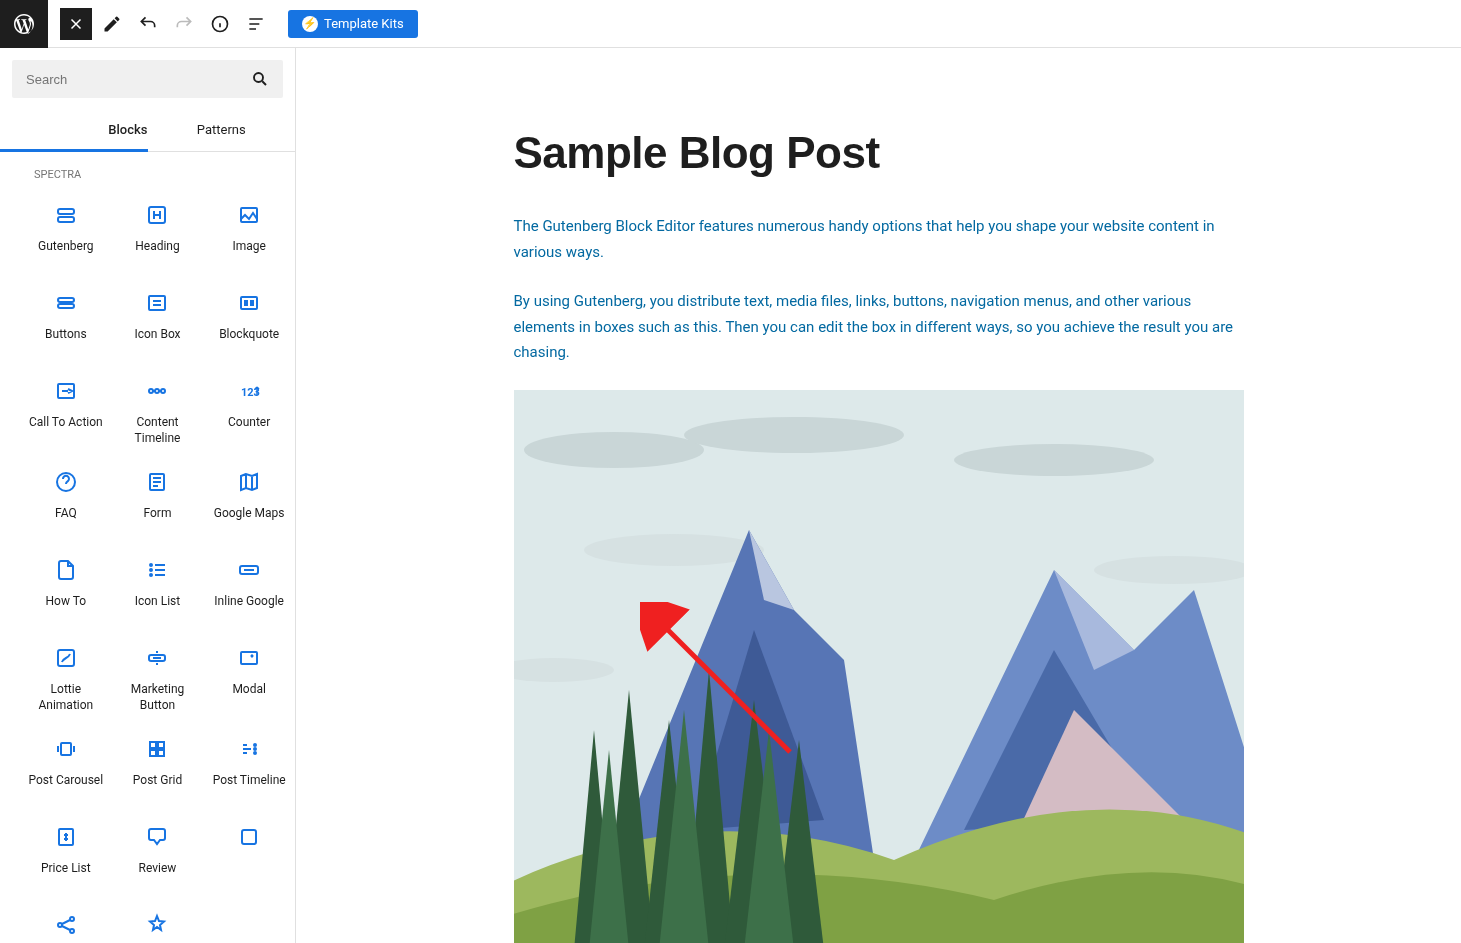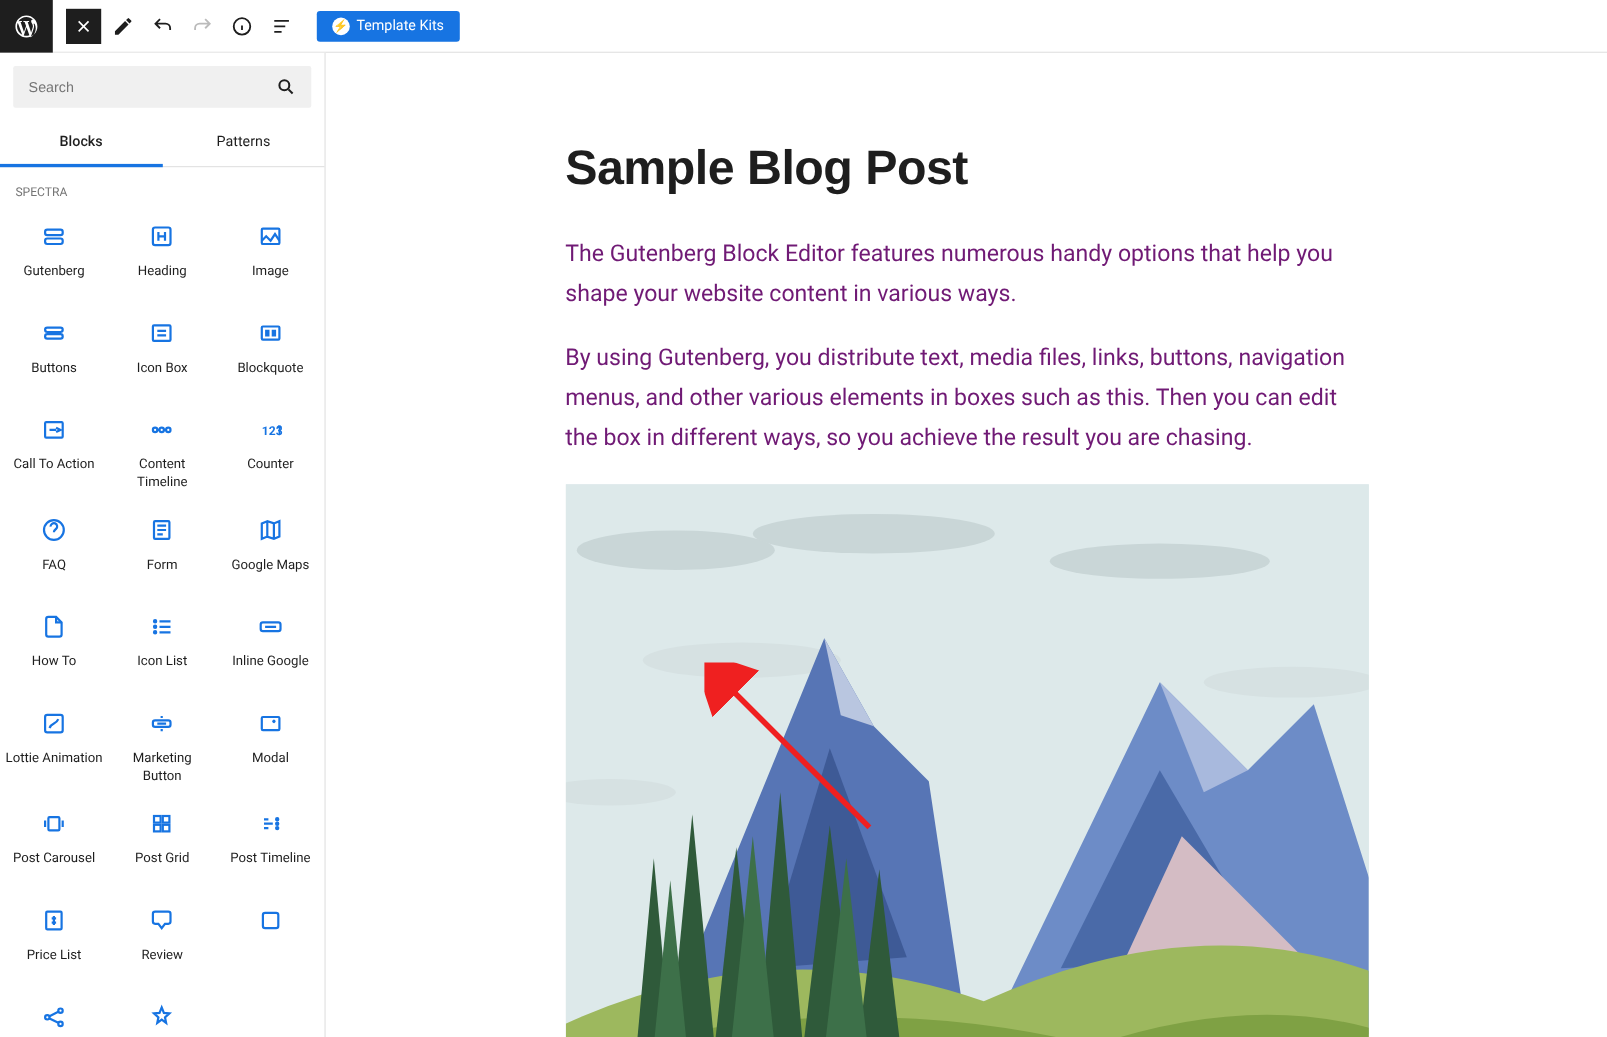--- a/index.html
+++ b/index.html
@@ -12,33 +12,33 @@
 .tb-btn.disabled { color: #bbb; }
 .template-kits { margin-left: 16px; background: #1774e2; color: #fff; padding: 6px 14px; border-radius: 3px; font-size: 13px; display: flex; align-items: center; gap: 6px; cursor: pointer; }
 .template-kits .ti { width: 16px; height: 16px; background: #fff; color: #1774e2; border-radius: 50%; display:flex; align-items:center; justify-content:center; font-weight:bold; font-size:11px;}
 .layout { display: flex; height: calc(100vh - 48px); }
 .sidebar { width: 296px; border-right: 1px solid #e0e0e0; display: flex; flex-direction: column; background: #fff; }
 .search-wrap { padding: 12px; }
 .search { background: #f0f0f0; border-radius: 2px; display: flex; align-items: center; padding: 10px 14px; gap: 37px; }
 .search input { border: none; background: transparent; outline: none; flex: 1; font-size: 13px; color: #757575; }
 .tabs { display: flex; border-bottom: 1px solid #e0e0e0; }
 .tab { flex: 1; text-align: center; padding: 12px 0; font-size: 13px; cursor: pointer; color: #1e1e1e; }
-.tab.active { border-bottom: 3px solid #1774e2; font-weight: 500; margin-bottom: -1px; }
-.block-list { flex: 1; overflow-y: auto; position: relative; }
+.tab.active { border-bottom: 3px solid #1774e2; font-weight: 500; margin-bottom: -1px; text-align: right; }
+.block-list { flex: 1; overflow-y: auto; position: relative; padding-left: 20px; }
 .block-list::-webkit-scrollbar { width: 12px; }
 .block-list::-webkit-scrollbar-thumb { background: #c7c7c7; }
 .cat { text-transform: uppercase; font-size: 11px; color: #757575; padding: 16px 14px 8px; }
 .grid { display: grid; grid-template-columns: repeat(3, 1fr); }
 .block-item { display:flex; flex-direction:column; align-items:center; justify-content:flex-start; padding: 14px 4px 10px; cursor:pointer; text-align:center; min-height: 88px;}
 .block-item .ic { width:24px; height:24px; color:#1774e2; margin-bottom:12px; display:flex; align-items:center; justify-content:center;}
 .block-item .lbl { font-size: 12px; color:#1e1e1e; line-height:1.3;}
 .canvas { flex: 1; overflow-y: auto; position: relative; }
 .content { max-width: 770px; margin: 80px auto 0; padding: 0 20px; }
 .content h1 { font-size: 44px; font-weight: 600; margin-bottom: 36px; font-family: "Segoe UI", sans-serif; letter-spacing:-0.5px;}
-.content p { font-size: 21px; color: #701a75; line-height: 1.7; margin-bottom: 24px; }
+.content p { font-size: 15px; color: #0369a1; line-height: 1.7; margin-bottom: 24px; }
 .img-block { width: 100%; height: 560px; margin-top: 10px; position: relative; overflow:hidden; background:#dde9ea;}
 .arrow { position: absolute; left: 344px; top: 554px; pointer-events:none; }
 svg { display:block; }
 </style>
 </head>
 <body>
 
 <div class="toolbar">
   <div class="wp-logo">
     <svg viewBox="0 0 24 24" fill="currentColor">

